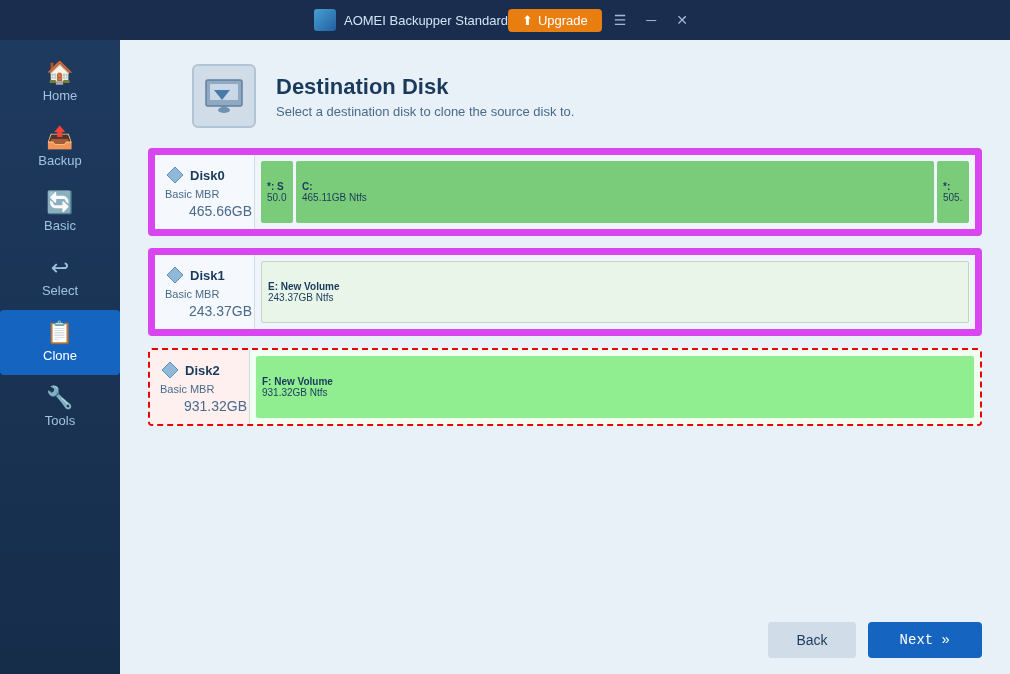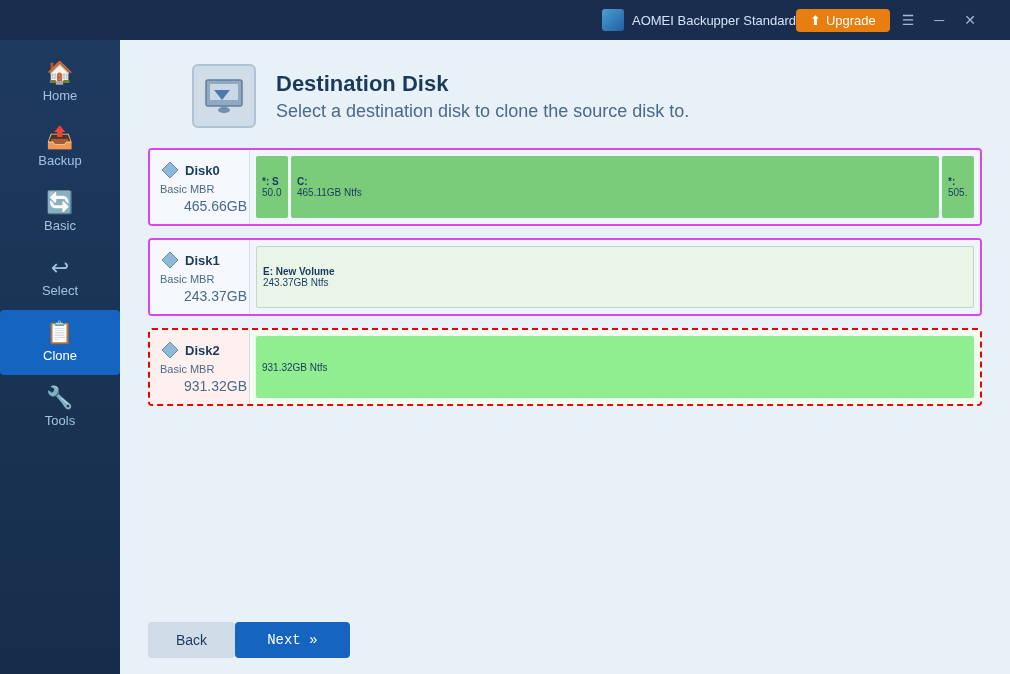--- a/index.html
+++ b/index.html
@@ -10,21 +10,21 @@
       background: #1a2d4e;
       overflow: hidden;
       display: flex;
       flex-direction: column;
     }
 
     
     #titlebar {
       display: flex;
       align-items: center;
-      justify-content: flex-end;
+      justify-content: center;
       background: #1a2d4e;
       height: 40px;
       padding: 0 26px;
       flex-shrink: 0;
       border-radius: 11px;
     }
     #titlebar-left {
       display: flex;
       align-items: center;
       gap: 8px;
@@ -134,37 +134,37 @@
       align-items: center;
       justify-content: center;
       flex-shrink: 0;
     }
     #page-header-text h1 {
       font-size: 22px;
       font-weight: 600;
       color: #1a3a5c;
     }
     #page-header-text p {
-      font-size: 18px;
+      font-size: 13px;
       color: #4a6a8a;
       margin-top: 4px;
     }
 
     
     #disk-list {
       flex: 1;
       display: flex;
       flex-direction: column;
       gap: 12px;
       overflow-y: auto;
     }
 
     .disk-row {
       background: white;
-      border: 2px solid #d946ef;
+      border: 7px solid #d946ef;
       border-radius: 4px;
       display: flex;
       align-items: stretch;
       min-height: 70px;
       overflow: hidden;
       cursor: pointer;
     }
 
     .disk-info {
       width: 100px;
@@ -237,22 +237,23 @@
     
     .disk-row.selected {
       border: 2px dashed #e00;
       background: #fff8f8;
     }
     .disk2-part1 { background: #90ee90; flex: 1; }
 
     
     #bottom-bar {
       display: flex;
-      justify-content: flex-start;
-      align-items: center;
+      justify-content: flex-end;
+      align-items: center;
+      gap: 12px;
       padding-top: 14px;
       margin-top: auto;
     }
     #back-btn {
       background: #d0dce8;
       color: #1a3a5c;
       border: none;
       border-radius: 4px;
       padding: 10px 28px;
       font-size: 14px;
@@ -393,20 +394,21 @@
             <svg class="disk-diamond" viewBox="0 0 20 20">
               <polygon points="10,2 18,10 10,18 2,10" fill="#90b8d8" stroke="#6090b8" stroke-width="1"></polygon>
             </svg>
             <span class="disk-name">Disk2</span>
           </div>
           <span class="disk-type">Basic MBR</span>
           <span class="disk-size">931.32GB</span>
         </div>
         <div class="disk-partitions" style="background:#f0fff0;">
           <div class="partition disk2-part1" style="background:#90ee90; flex:1;">
+            <span class="partition-label">F: New Volume</span>
             <span class="partition-size">931.32GB Ntfs</span>
           </div>
         </div>
       </div>
 
     </div>
 
     <div id="bottom-bar">
       <button id="back-btn">Back</button>
       <button id="next-btn">

